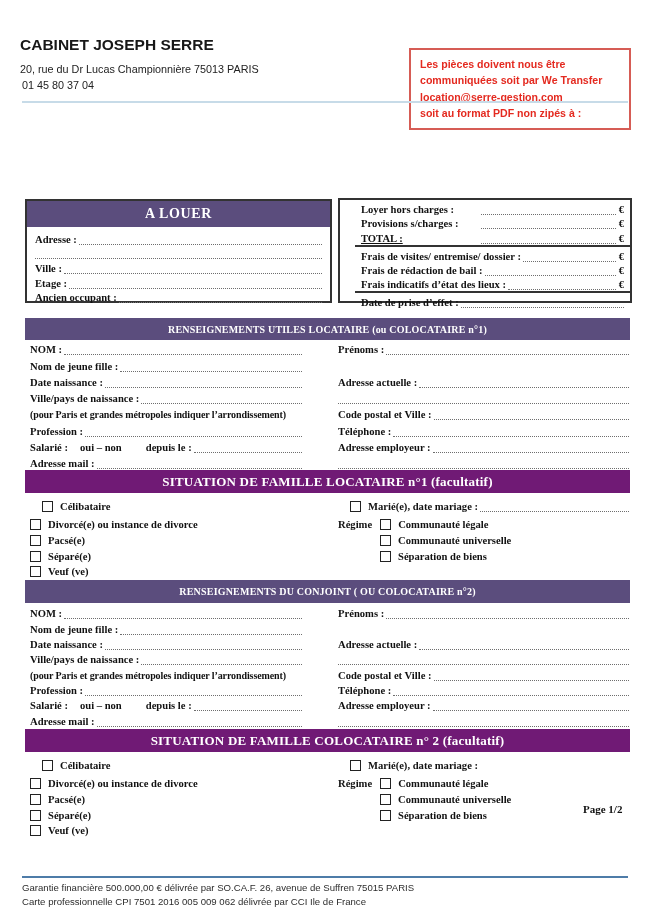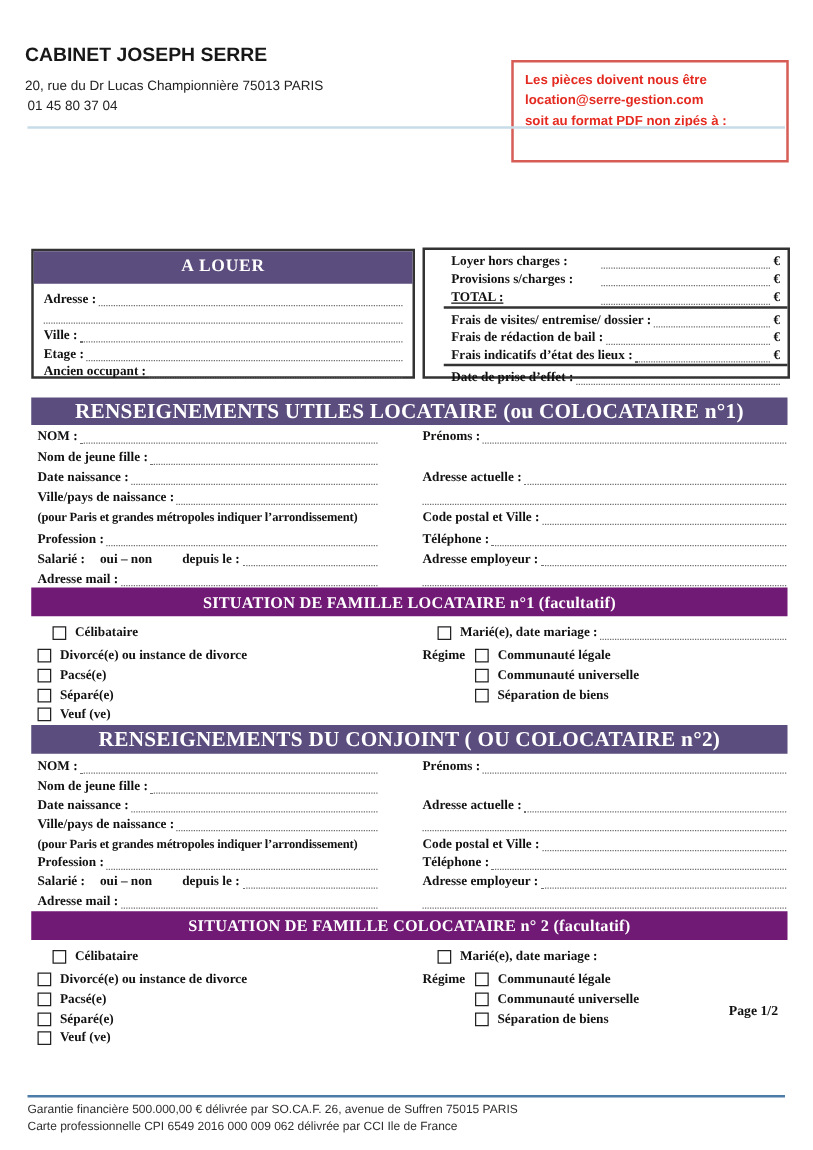--- a/index.html
+++ b/index.html
@@ -14,21 +14,21 @@
   .notice{position:absolute;left:409px;top:15px;width:222px;height:82px;box-sizing:border-box;
           border:2px solid #d65c55;padding:6px 9px;color:#e42a20;font-weight:bold;font-size:10.6px;line-height:16.4px;margin-top:33px;}
   .hr-top{position:absolute;left:22px;right:22px;top:101px;border-top:2px solid #c7dbe8;}
 
   
   .banner{position:absolute;display:flex;align-items:center;justify-content:center;
           color:#fff;font-weight:bold;}
   .banner.dark{background:#5b4d7d;}
   .banner.light{background:#701a75;}
   .title-banner{left:78px;top:133px;width:494px;height:39px;font-size:13.5px;letter-spacing:.3px;}
-  .sec-banner{left:25px;width:605px;height:22px;font-size:17px;letter-spacing:.2px;}
+  .sec-banner{left:25px;width:605px;height:22px;font-size:10px;letter-spacing:.2px;}
   .sit-banner{left:25px;width:605px;height:23px;font-size:13px;letter-spacing:.2px;}
 
   
   .frow{display:flex;align-items:flex-end;font-weight:bold;font-size:10.6px;white-space:nowrap;}
   .lead{flex:1;border-bottom:1.5px dotted #6e6e6e;height:10px;margin-left:2px;min-width:8px;}
   .euro{font-weight:bold;margin-left:3px;}
 
   
   .alouer{position:absolute;left:25px;top:199px;width:307px;height:104px;box-sizing:border-box;border:2px solid #333;}
   .alouer-band{height:26px;background:#5b4d7d;color:#fff;display:flex;align-items:center;justify-content:center;
@@ -71,20 +71,21 @@
 <body>
 
 <div class="page">
 
   <div class="company sans">CABINET JOSEPH SERRE</div>
   <div class="addr sans">20, rue du Dr Lucas Championnière 75013 PARIS</div>
   <div class="phone sans">01 45 80 37 04</div>
 
   <div class="notice sans">
     <div>Les pièces doivent nous être</div>
+    <div>communiquées soit par We Transfer</div>
     <div>location@serre-gestion.com</div>
     <div>soit au format PDF non zipés à :</div>
   </div>
 
   <div class="hr-top"></div>
 
 
   <div class="alouer">
     <div class="alouer-band">A LOUER</div>
     <div class="alouer-body">
@@ -377,15 +378,15 @@
     <div class="cbrow h15 indent">
       <span class="cb"></span>
       <span>Séparation de biens</span>
     </div>
   </div>
 
   <div class="page-label">Page 1/2</div>
 
   <div class="hr-bot"></div>
   <div class="foot1 sans">Garantie financière 500.000,00 € délivrée par SO.CA.F. 26, avenue de Suffren 75015 PARIS</div>
-  <div class="foot2 sans">Carte professionnelle CPI 6549 2016 000 009 062 délivrée par CCI Ile de France</div>
+  <div class="foot2 sans">Carte professionnelle CPI 7501 2016 005 009 062 délivrée par CCI Ile de France</div>
 
 </div>
 
 </body></html>

